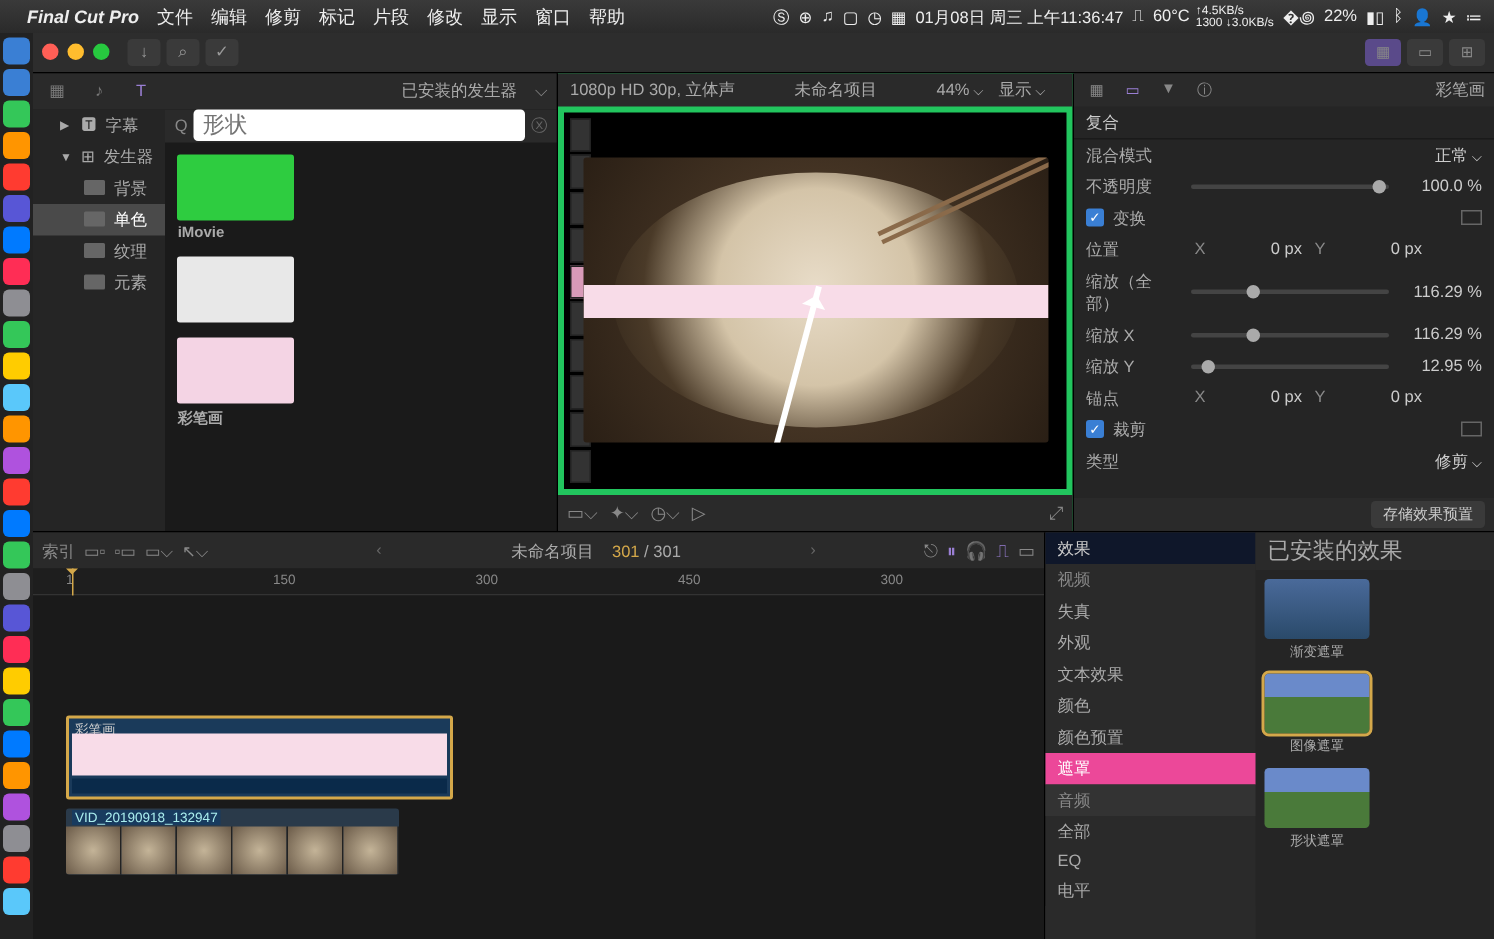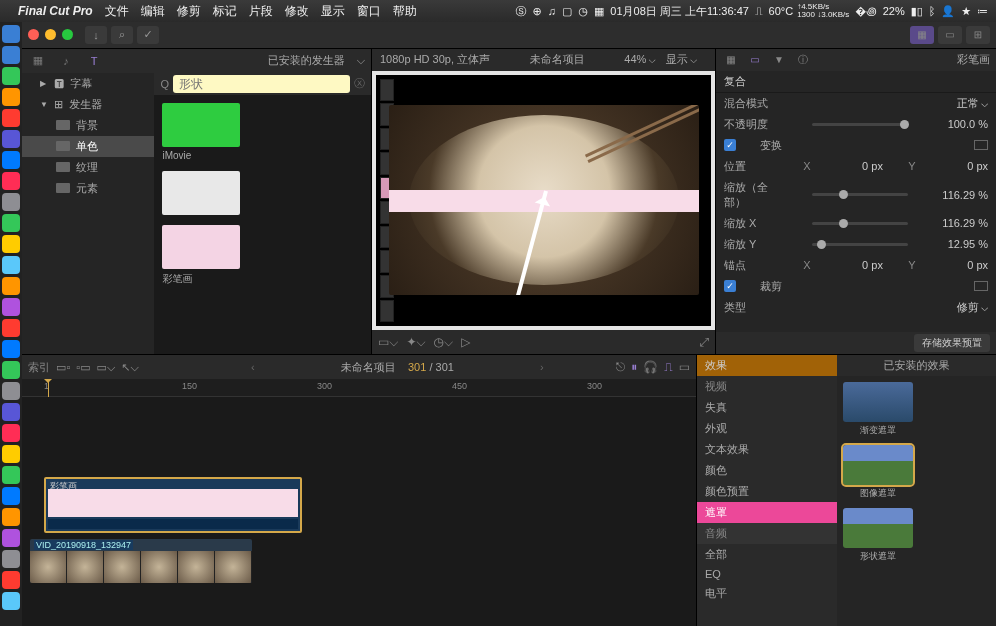--- a/index.html
+++ b/index.html
@@ -45,28 +45,28 @@
 .browser-tabs .tab-icon.active { color: #9a7fd4; }
 .browser-body { display: flex; flex: 1; }
 .sidebar { width: 160px; background: #252525; overflow-y: auto; }
 .sidebar-item { display: flex; align-items: center; padding: 3px 8px 3px 18px; gap: 6px; color: #aaa; cursor: default; }
 .sidebar-item.sub { padding-left: 34px; }
 .sidebar-item.selected { background: #4a4a4a; color: #fff; }
 .sidebar-item .tri { font-size: 8px; width: 8px; }
 .sidebar-item .ico { width: 14px; height: 10px; background: #666; border-radius: 1px; }
 .gen-grid { flex: 1; background: #1a1a1a; display: flex; flex-direction: column; }
 .search-row { height: 22px; display: flex; align-items: center; padding: 0 6px; gap: 4px; background: #2a2a2a; }
-.search-row input { flex: 1; background: #fef9c3; border: none; color: #888; padding: 2px 16px 2px 6px; border-radius: 3px; font-size: 12px; }
+.search-row input { flex: 1; background: #ffffff; border: none; color: #888; padding: 2px 16px 2px 6px; border-radius: 3px; font-size: 15px; }
 .thumbs { padding: 8px; overflow-y: auto; }
 .thumb { margin-bottom: 10px; }
 .thumb-img { width: 78px; height: 44px; border-radius: 2px; }
-.thumb-label { color: #aaa; font-size: 10px; margin-top: 3px; }
-
-
-.viewer { flex: 1; display: flex; flex-direction: column; background: #e5e5e5; border-right: 1px solid #000; }
+.thumb-label { color: #aaa; font-size: 10px; margin-top: 3px; font-weight: bold; }
+
+
+.viewer { flex: 1; display: flex; flex-direction: column; background: #22c55e; border-right: 1px solid #000; }
 .viewer-header { height: 22px; display: flex; align-items: center; padding: 0 8px; color: #aaa; background: #2a2a2a; }
 .viewer-header .vh-item { margin-right: 10px; }
 .viewer-header .vh-item.dd::after { content: " ⌵"; font-size: 9px; }
 .viewer-canvas { flex: 1; position: relative; display: flex; align-items: center; justify-content: center; background: #000; margin: 4px; }
 .video-frame { width: 310px; height: 190px; background: radial-gradient(circle at 50% 50%, #5a4530, #2a1f15); position: relative; border-radius: 2px; overflow: hidden; }
 .rice-bowl { position: absolute; left: 20px; top: 10px; right: 20px; bottom: 10px; border-radius: 50%; background: radial-gradient(circle at 50% 45%, #e8dcc8 0%, #d4c4a8 40%, #4a3a28 70%, #2a1f15 100%); }
 .chopsticks { position: absolute; width: 140px; height: 3px; background: #8a6a4a; top: 20px; right: -20px; transform: rotate(-25deg); box-shadow: 0 6px 0 #8a6a4a; }
 .pink-bar { position: absolute; left: 0; right: 0; top: 85px; height: 22px; background: #f8dce8; }
 .arrow-overlay { position: absolute; left: 50%; top: 45%; width: 4px; height: 110px; background: #fff; transform: rotate(15deg); transform-origin: top; }
 .arrow-overlay::before { content: ""; position: absolute; top: -2px; left: -6px; border: 8px solid transparent; border-bottom-color: #fff; }
@@ -77,21 +77,21 @@
 .viewer-controls .vc { color: #888; font-size: 12px; }
 
 
 .inspector { width: 280px; display: flex; flex-direction: column; background: #252525; }
 .insp-tabs { height: 22px; display: flex; align-items: center; padding: 0 6px; gap: 6px; background: #2a2a2a; }
 .insp-tabs .it { width: 18px; height: 14px; color: #888; display:flex;align-items:center;justify-content:center; font-size:10px;}
 .insp-tabs .it.active { color: #9a7fd4; }
 .insp-title { margin-left: auto; color: #aaa; }
 .insp-body { flex: 1; overflow-y: auto; }
 .insp-section { padding: 3px 8px; color: #ccc; font-size: 11px; border-bottom: 1px solid #1a1a1a; }
-.insp-row { display: flex; align-items: center; padding: 3px 8px; gap: 24px; color: #aaa; font-size: 11px; }
+.insp-row { display: flex; align-items: center; padding: 3px 8px; gap: 6px; color: #aaa; font-size: 11px; }
 .insp-row .lbl { width: 64px; }
 .insp-row .cb { width: 12px; height: 12px; border-radius: 2px; display:flex;align-items:center;justify-content:center; font-size:9px; color:#fff;}
 .insp-row .cb.on { background: #3a7fd4; }
 .insp-row .slider { flex: 1; height: 3px; background: #444; position: relative; border-radius: 2px; }
 .insp-row .slider .knob { position: absolute; top: -3px; width: 9px; height: 9px; background: #aaa; border-radius: 50%; }
 .insp-row .val { width: 56px; text-align: right; color: #ccc; }
 .insp-row .axis { width: 12px; text-align: center; color: #888; }
 .insp-row .dd { margin-left: auto; color: #ccc; }
 .insp-row .dd::after { content: " ⌵"; font-size: 9px; }
 .insp-row .hide-ico { margin-left: auto; width: 14px; height: 10px; border: 1px solid #666; }
@@ -111,34 +111,34 @@
 .tl-ruler { height: 18px; background: #1e1e1e; position: relative; border-bottom: 1px solid #333; }
 .tl-ruler .tick { position: absolute; top: 2px; font-size: 9px; color: #888; }
 .tl-ruler .playhead { position: absolute; top: 0; bottom: -240px; width: 1px; background: #d4a84a; }
 .tl-ruler .playhead::before { content:""; position:absolute; top:0; left:-4px; border:4px solid transparent; border-top-color:#d4a84a;}
 .tl-body { flex: 1; position: relative; background: #1a1a1a; overflow: hidden; }
 .clip { position: absolute; border-radius: 2px; overflow: hidden; }
 .clip.generator { left: 22px; top: 80px; width: 258px; height: 56px; border: 2px solid #d4a84a; background: #1a3a5a; }
 .clip.generator .gen-fill { position: absolute; left: 2px; right: 2px; top: 10px; bottom: 14px; background: #f8dce8; }
 .clip.generator .gen-label { position: absolute; left: 4px; top: 1px; font-size: 9px; color: #ccc; }
 .clip.generator .gen-bottom { position: absolute; left:2px; right:2px; bottom:2px; height:10px; background:#0a2a4a;}
-.clip.video { left: 8px; top: 142px; width: 222px; height: 44px; background: #2a3a4a; }
+.clip.video { left: 22px; top: 142px; width: 222px; height: 44px; background: #2a3a4a; }
 .clip.video .v-label { position: absolute; left: 4px; top: 1px; font-size: 9px; color: #aee; background: rgba(20,60,100,0.8); padding: 0 2px; }
 .clip.video .v-thumbs { position: absolute; left: 0; right: 0; top: 12px; bottom: 0; display: flex; }
 .clip.video .v-thumbs div { flex: 1; background: radial-gradient(circle, #c4b498, #6a5a48); border-right: 1px solid #222; }
 
 
 .effects { width: 300px; display: flex; background: #252525; border-left: 1px solid #000; }
 .fx-cats { width: 140px; background: #2a2a2a; display: flex; flex-direction: column; }
-.fx-cat-header { padding: 3px 8px; background: #a16207; color: #ccc; font-size: 11px; }
+.fx-cat-header { padding: 3px 8px; background: #0f172a; color: #ccc; font-size: 11px; }
 .fx-cat { padding: 3px 8px; color: #aaa; font-size: 11px; cursor: default; }
 .fx-cat.selected { background: #ec4899; color: #fff; }
 .fx-cat-footer { margin-top: auto; height: 22px; display: flex; align-items: center; padding: 0 6px; gap: 4px; background: #2a2a2a; }
 .fx-grid { flex: 1; display: flex; flex-direction: column; }
-.fx-grid-header { padding: 3px 8px; background: #2a2a2a; color: #aaa; font-size: 11px; text-align: center; }
+.fx-grid-header { padding: 3px 8px; background: #2a2a2a; color: #aaa; font-size: 15px; text-align: left; }
 .fx-items { flex: 1; padding: 6px; display: flex; flex-wrap: wrap; gap: 8px; align-content: flex-start; }
 .fx-item { width: 70px; }
 .fx-thumb { width: 70px; height: 40px; border-radius: 3px; background: linear-gradient(#4a6a9a, #2a4a6a); position: relative; }
 .fx-thumb.sel { outline: 2px solid #d4a84a; }
 .fx-label { font-size: 9px; color: #aaa; margin-top: 2px; text-align: center; }
 
 </style>
 </head>
 <body>
 

